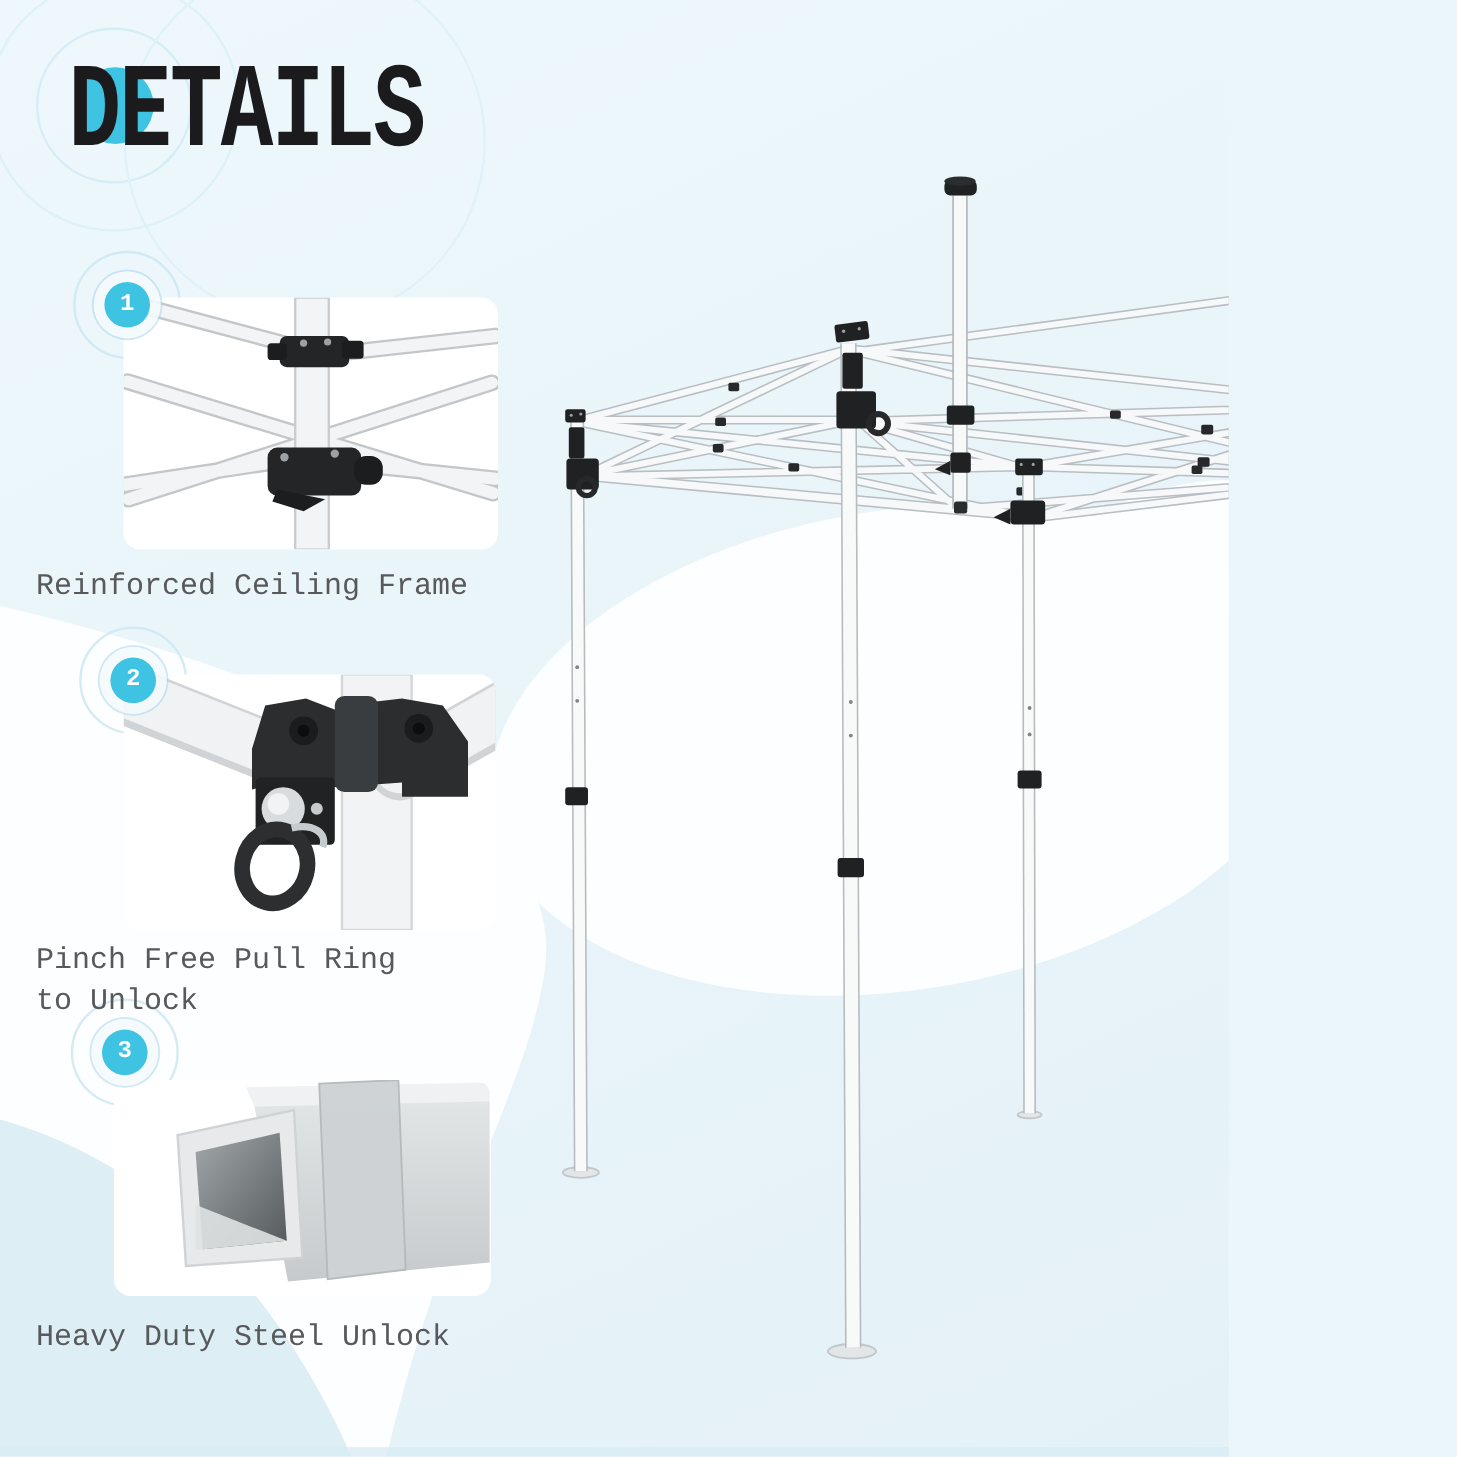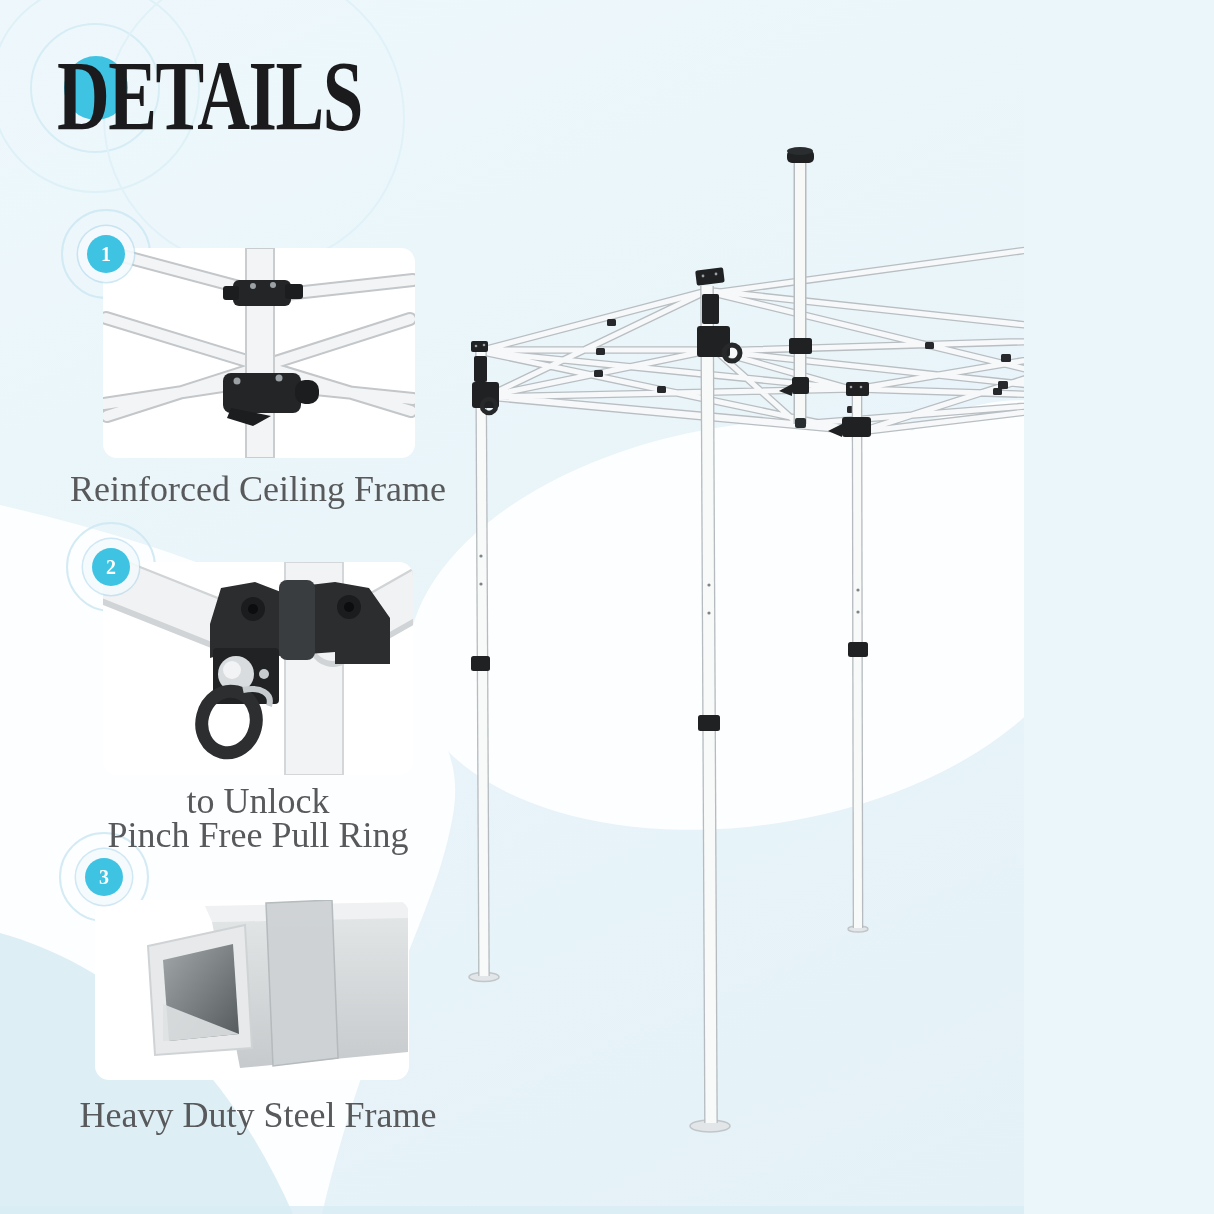--- a/index.html
+++ b/index.html
@@ -1,19 +1,19 @@
 <!DOCTYPE html>
 <html><head>
 <meta charset="utf-8">
 <style>
   html,body{margin:0;padding:0;background:#eaf6fa;}
   #canvas{
     position:relative;width:1024px;height:1214px;overflow:hidden;
     background:linear-gradient(155deg,#eef8fc 0%,#e8f4f9 55%,#e4f1f7 100%);
-    font-family:Liberation Serif, serif;
+    font-family:Liberation Mono, monospace;
   }
   .abs{position:absolute;}
   svg.layer{position:absolute;left:0;top:0;width:1214px;height:1214px;}
 
   
   #title-block{left:57px;top:44px;}
   #title-dot{position:absolute;left:7px;top:12px;width:64px;height:64px;border-radius:50%;}
   #page-title{
     position:relative;margin:0;font-size:100px;line-height:104px;font-weight:bold;
     letter-spacing:-2px;transform:scaleX(.73);transform-origin:left top;white-space:nowrap;
@@ -24,22 +24,22 @@
     position:absolute;width:38px;height:38px;border-radius:50%;
     color:#ffffff;font-size:20px;font-weight:bold;text-align:center;line-height:38px;
     box-shadow:0 0 0 9px rgba(255,255,255,.78), 0 0 0 10.5px rgba(170,214,233,.55);
     z-index:3;
   }
   .card{
     position:absolute;background:#ffffff;border-radius:14px;overflow:hidden;z-index:2;
   }
   .card svg{display:block;width:100%;height:100%;}
   .caption{
-    position:absolute;left:30px;width:456px;text-align:center;
-    font-size:36px;line-height:34px;color:#58595B;z-index:2;
+    position:absolute;left:30px;width:456px;text-align:left;
+    font-size:25px;line-height:34px;color:#58595B;z-index:2;
   }
 
   
   .bar-o{stroke:#b8bec2;stroke-width:7.6;stroke-linecap:round;fill:none;}
   .bar-i{stroke:#f7f8f9;stroke-width:5;stroke-linecap:round;fill:none;}
   .blk{fill:#1f2123;}
   .ring{fill:none;stroke:#26282a;}
 </style>
 </head>
 <body>
@@ -123,22 +123,22 @@
         <rect x="110" y="86" width="66" height="56" rx="4" fill="#202224"></rect>
         <circle cx="133" cy="112" r="18" fill="#d9dcde"></circle>
         <circle cx="129" cy="108" r="9" fill="#f2f3f4"></circle>
         <circle cx="161" cy="112" r="5" fill="#c6cbce"></circle>
       </g>
       <ellipse cx="126" cy="160" rx="27" ry="31" transform="rotate(14 126 160)" fill="none" stroke="#2c2e30" stroke-width="13"></ellipse>
       <path d="M140,128 C158,124 170,132 166,144" stroke="#c6cbce" stroke-width="6" fill="none"></path>
     </svg>
   </div>
   <div class="caption" style="top:784px">
+    <div>Pinch Free Pull Ring</div>
     <div>to Unlock</div>
-    <div>Pinch Free Pull Ring</div>
   </div>
 
   <div class="badge" style="left:85px;top:858px;background:#3FC3E3">3</div>
   <div class="card" style="left:95px;top:900px;width:314px;height:180px">
     <svg viewBox="0 0 314 180">
       <defs>
         <linearGradient id="g3a" x1="0" y1="0" x2="0" y2="1">
           <stop offset="0" stop-color="#e2e5e6"></stop>
             <stop offset="1" stop-color="#c6cacc"></stop>
         </linearGradient>
@@ -149,21 +149,21 @@
       </defs>
       <polygon points="110,6 313,2 313,19 117,22" fill="#eff1f2"></polygon>
       <polygon points="117,22 313,18 313,152 145,168" fill="url(#g3a)"></polygon>
       <polygon points="53,46 150,25 157,148 60,155" fill="#e7e9ea" stroke="#cfd3d5" stroke-width="2"></polygon>
       <polygon points="68,60 138,44 144,134 74,141" fill="url(#g3b)"></polygon>
       <polygon points="68,104 144,134 74,141 68,141" fill="#dfe2e3" opacity=".9"></polygon>
       <polygon points="171,3 237,0 243,158 178,166" fill="#ced2d4" stroke="#b4b9bb" stroke-width="1.5" opacity=".97"></polygon>
     </svg>
   </div>
   <div class="caption" style="top:1098px">
-    <div>Heavy Duty Steel Frame</div>
+    <div>Heavy Duty Steel Unlock</div>
   </div>
 
   <svg class="layer" viewBox="0 0 1214 1214" aria-hidden="true">
     <defs>
       <path id="rb" d="M483,352 L853,389 M488,397 L857,431 M483,352 L857,431 M488,397 L853,389
                       M856,389 L1146,340 M859,432 L1142,398 M856,389 L1142,398 M859,432 L1146,340
                       M483,350 L707,291 M488,396 L712,350 M483,350 L712,350 M488,396 L707,291
                       M713,293 L1042,248 M1042,248 L1146,336 M712,291 L1146,338 M716,351 L1141,397
                       M713,293 L1141,397 M716,351 L1146,338
                       M488,396 L798,424 M716,351 L798,424 M1141,397 L800,424 M716,351 L853,390 M798,424 L859,432"></path>

